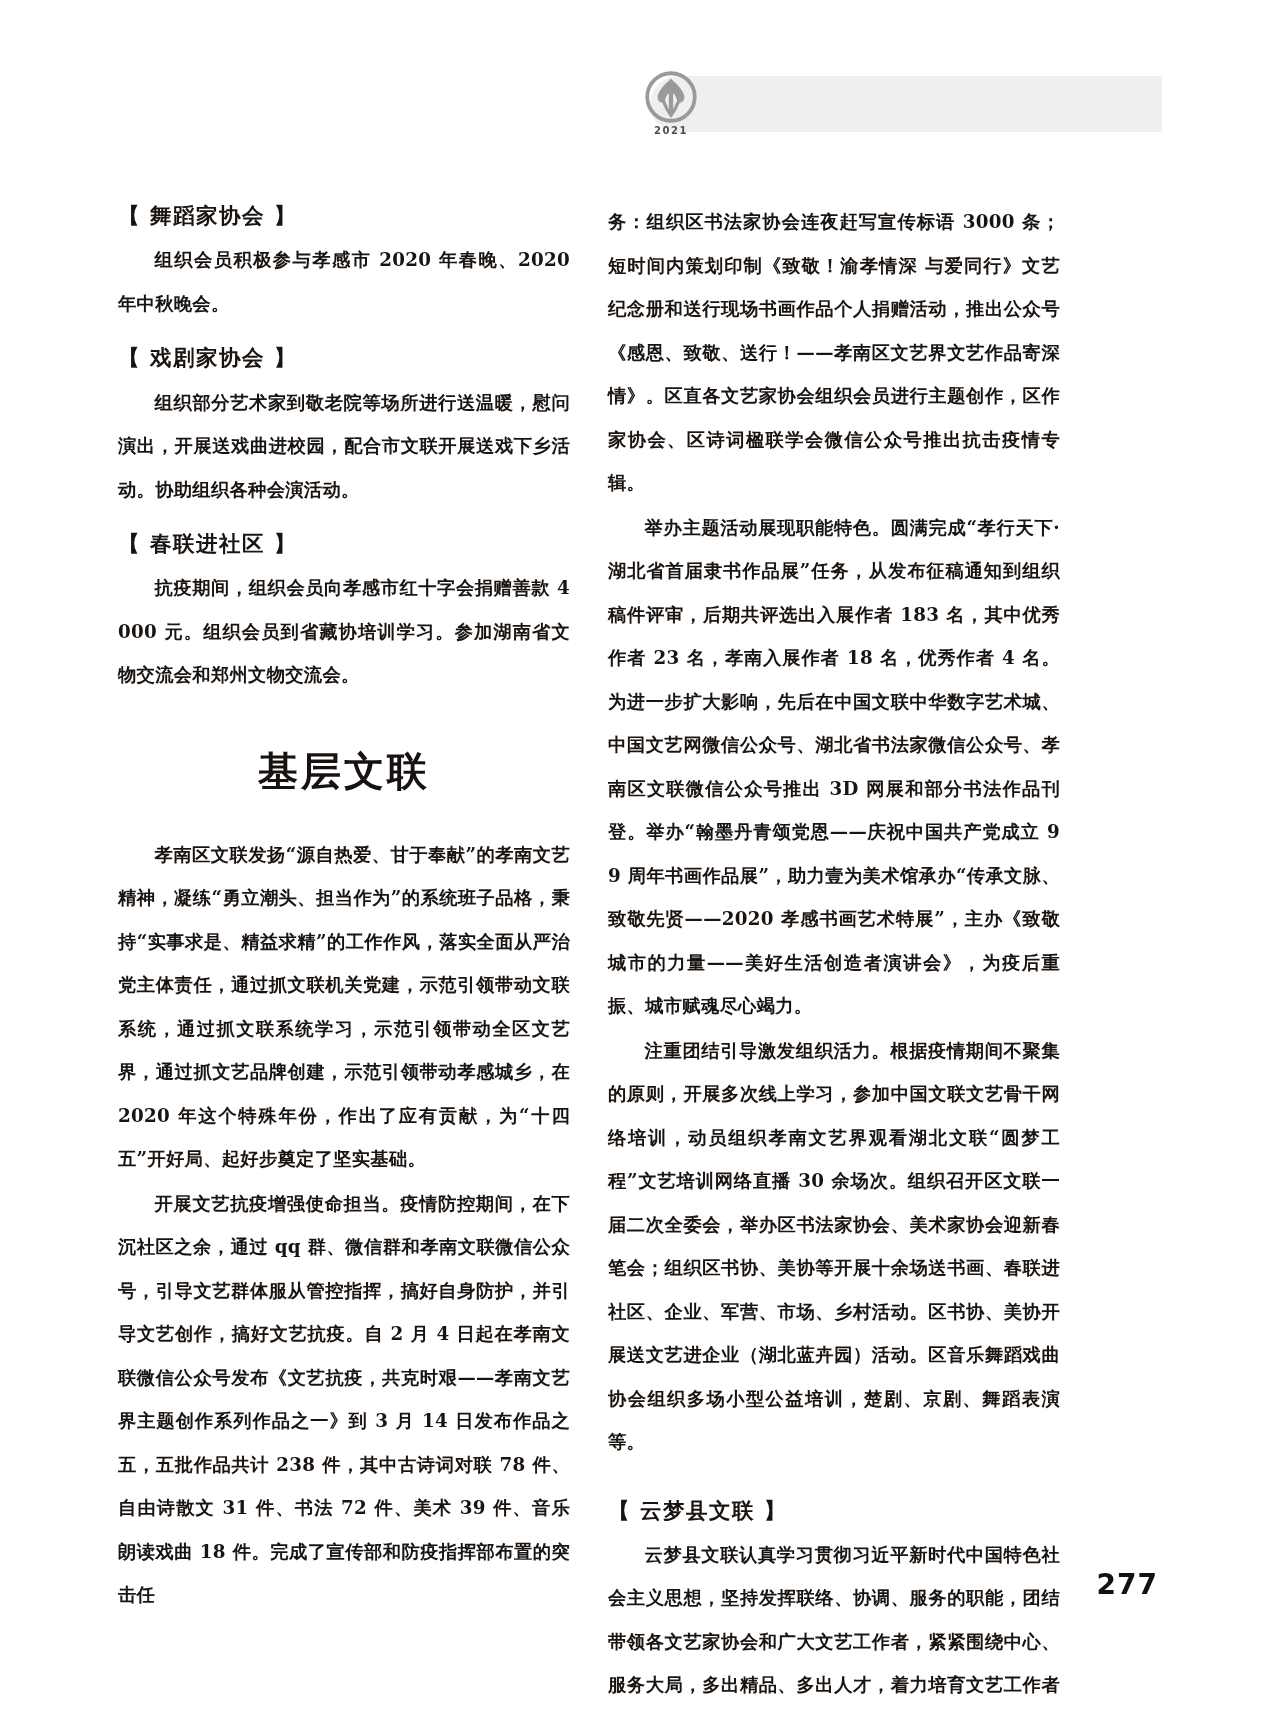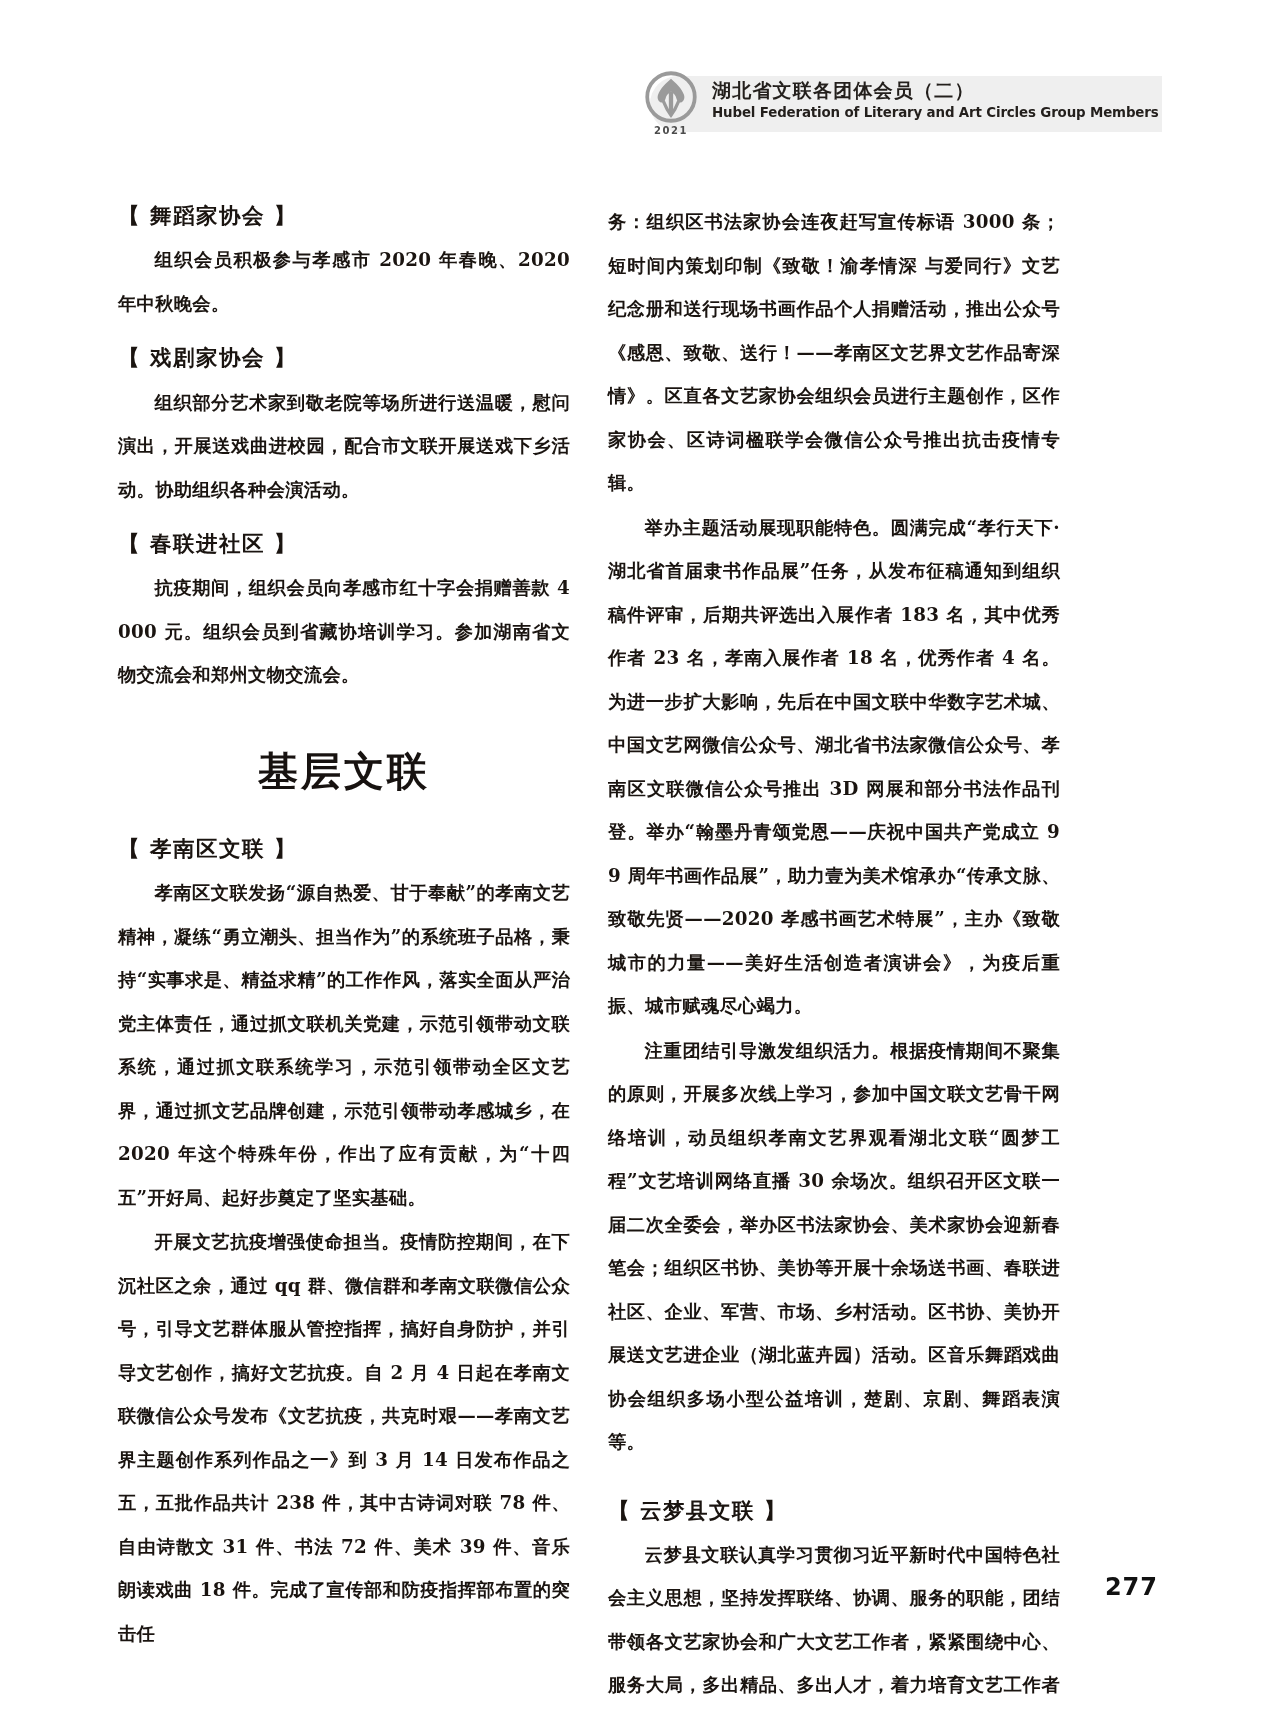--- a/index.html
+++ b/index.html
@@ -143,21 +143,21 @@
   .gap-sm { height: 16px; }
   .gap-md { height: 30px; }
 
   
   .page-number {
     position: absolute;
     right: 118px;
     bottom: 118px;
     font-family: "DejaVu Sans", "Liberation Sans", sans-serif;
     font-weight: 700;
-    font-size: 24px;
+    font-size: 28px;
     letter-spacing: 1px;
     color: #111111;
   }
 </style>
 </head>
 <body>
 
 <div class="page-header">
 
   <div class="header-band"></div>
@@ -169,24 +169,20 @@
         <path d="M50 16 C41 24 30 34 26 46 C24 52 26 58 31 60 C35 61 39 58 40 53
                  C41 48 44 44 50 40 C56 44 59 48 60 53 C61 58 65 61 69 60
                  C74 58 76 52 74 46 C70 34 59 24 50 16 Z" fill="#9a9a9a"></path>
         <rect x="46" y="40" width="8" height="44" rx="3" fill="#9a9a9a"></rect>
         <path d="M36 58 C40 68 44 76 50 84 C56 76 60 68 64 58" fill="none" stroke="#9a9a9a" stroke-width="6" stroke-linecap="round"></path>
       </svg>
       <div class="logo-year">2021</div>
     </div>
   </div>
 
-  <div class="header-text">
-    <div class="header-title-cn">湖北省文联各团体会员（二）</div>
-    <div class="header-title-en">Hubel Federation of Literary and Art Circles Group Members</div>
-  </div>
 </div>
 
 <div class="columns">
 
   <div class="col col-left">
 
     <h2 class="section-head">【 舞蹈家协会 】</h2>
     <p class="body">组织会员积极参与孝感市 2020 年春晚、2020 年中秋晚会。</p>
 
     <div class="gap-sm"></div>
@@ -194,21 +190,20 @@
     <h2 class="section-head">【 戏剧家协会 】</h2>
     <p class="body">组织部分艺术家到敬老院等场所进行送温暖，慰问演出，开展送戏曲进校园，配合市文联开展送戏下乡活动。协助组织各种会演活动。</p>
 
     <div class="gap-sm"></div>
 
     <h2 class="section-head">【 春联进社区 】</h2>
     <p class="body">抗疫期间，组织会员向孝感市红十字会捐赠善款 4000 元。组织会员到省藏协培训学习。参加湖南省文物交流会和郑州文物交流会。</p>
 
     <h1 class="major-head">基层文联</h1>
 
-    <h2 class="section-head">【 孝南区文联 】</h2>
     <p class="body">孝南区文联发扬“源自热爱、甘于奉献”的孝南文艺精神，凝练“勇立潮头、担当作为”的系统班子品格，秉持“实事求是、精益求精”的工作作风，落实全面从严治党主体责任，通过抓文联机关党建，示范引领带动文联系统，通过抓文联系统学习，示范引领带动全区文艺界，通过抓文艺品牌创建，示范引领带动孝感城乡，在 2020 年这个特殊年份，作出了应有贡献，为“十四五”开好局、起好步奠定了坚实基础。</p>
     <p class="body">开展文艺抗疫增强使命担当。疫情防控期间，在下沉社区之余，通过 qq 群、微信群和孝南文联微信公众号，引导文艺群体服从管控指挥，搞好自身防护，并引导文艺创作，搞好文艺抗疫。自 2 月 4 日起在孝南文联微信公众号发布《文艺抗疫，共克时艰——孝南文艺界主题创作系列作品之一》到 3 月 14 日发布作品之五，五批作品共计 238 件，其中古诗词对联 78 件、自由诗散文 31 件、书法 72 件、美术 39 件、音乐朗读戏曲 18 件。完成了宣传部和防疫指挥部布置的突击任</p>
   </div>
 
   <div class="col col-right">
 
     <p class="body no-indent">务：组织区书法家协会连夜赶写宣传标语 3000 条；短时间内策划印制《致敬！渝孝情深 与爱同行》文艺纪念册和送行现场书画作品个人捐赠活动，推出公众号《感恩、致敬、送行！——孝南区文艺界文艺作品寄深情》。区直各文艺家协会组织会员进行主题创作，区作家协会、区诗词楹联学会微信公众号推出抗击疫情专辑。</p>
     <p class="body">举办主题活动展现职能特色。圆满完成“孝行天下·湖北省首届隶书作品展”任务，从发布征稿通知到组织稿件评审，后期共评选出入展作者 183 名，其中优秀作者 23 名，孝南入展作者 18 名，优秀作者 4 名。为进一步扩大影响，先后在中国文联中华数字艺术城、中国文艺网微信公众号、湖北省书法家微信公众号、孝南区文联微信公众号推出 3D 网展和部分书法作品刊登。举办“翰墨丹青颂党恩——庆祝中国共产党成立 99 周年书画作品展”，助力壹为美术馆承办“传承文脉、致敬先贤——2020 孝感书画艺术特展”，主办《致敬城市的力量——美好生活创造者演讲会》，为疫后重振、城市赋魂尽心竭力。</p>
     <p class="body">注重团结引导激发组织活力。根据疫情期间不聚集的原则，开展多次线上学习，参加中国文联文艺骨干网络培训，动员组织孝南文艺界观看湖北文联“圆梦工程”文艺培训网络直播 30 余场次。组织召开区文联一届二次全委会，举办区书法家协会、美术家协会迎新春笔会；组织区书协、美协等开展十余场送书画、春联进社区、企业、军营、市场、乡村活动。区书协、美协开展送文艺进企业（湖北蓝卉园）活动。区音乐舞蹈戏曲协会组织多场小型公益培训，楚剧、京剧、舞蹈表演等。</p>
 

